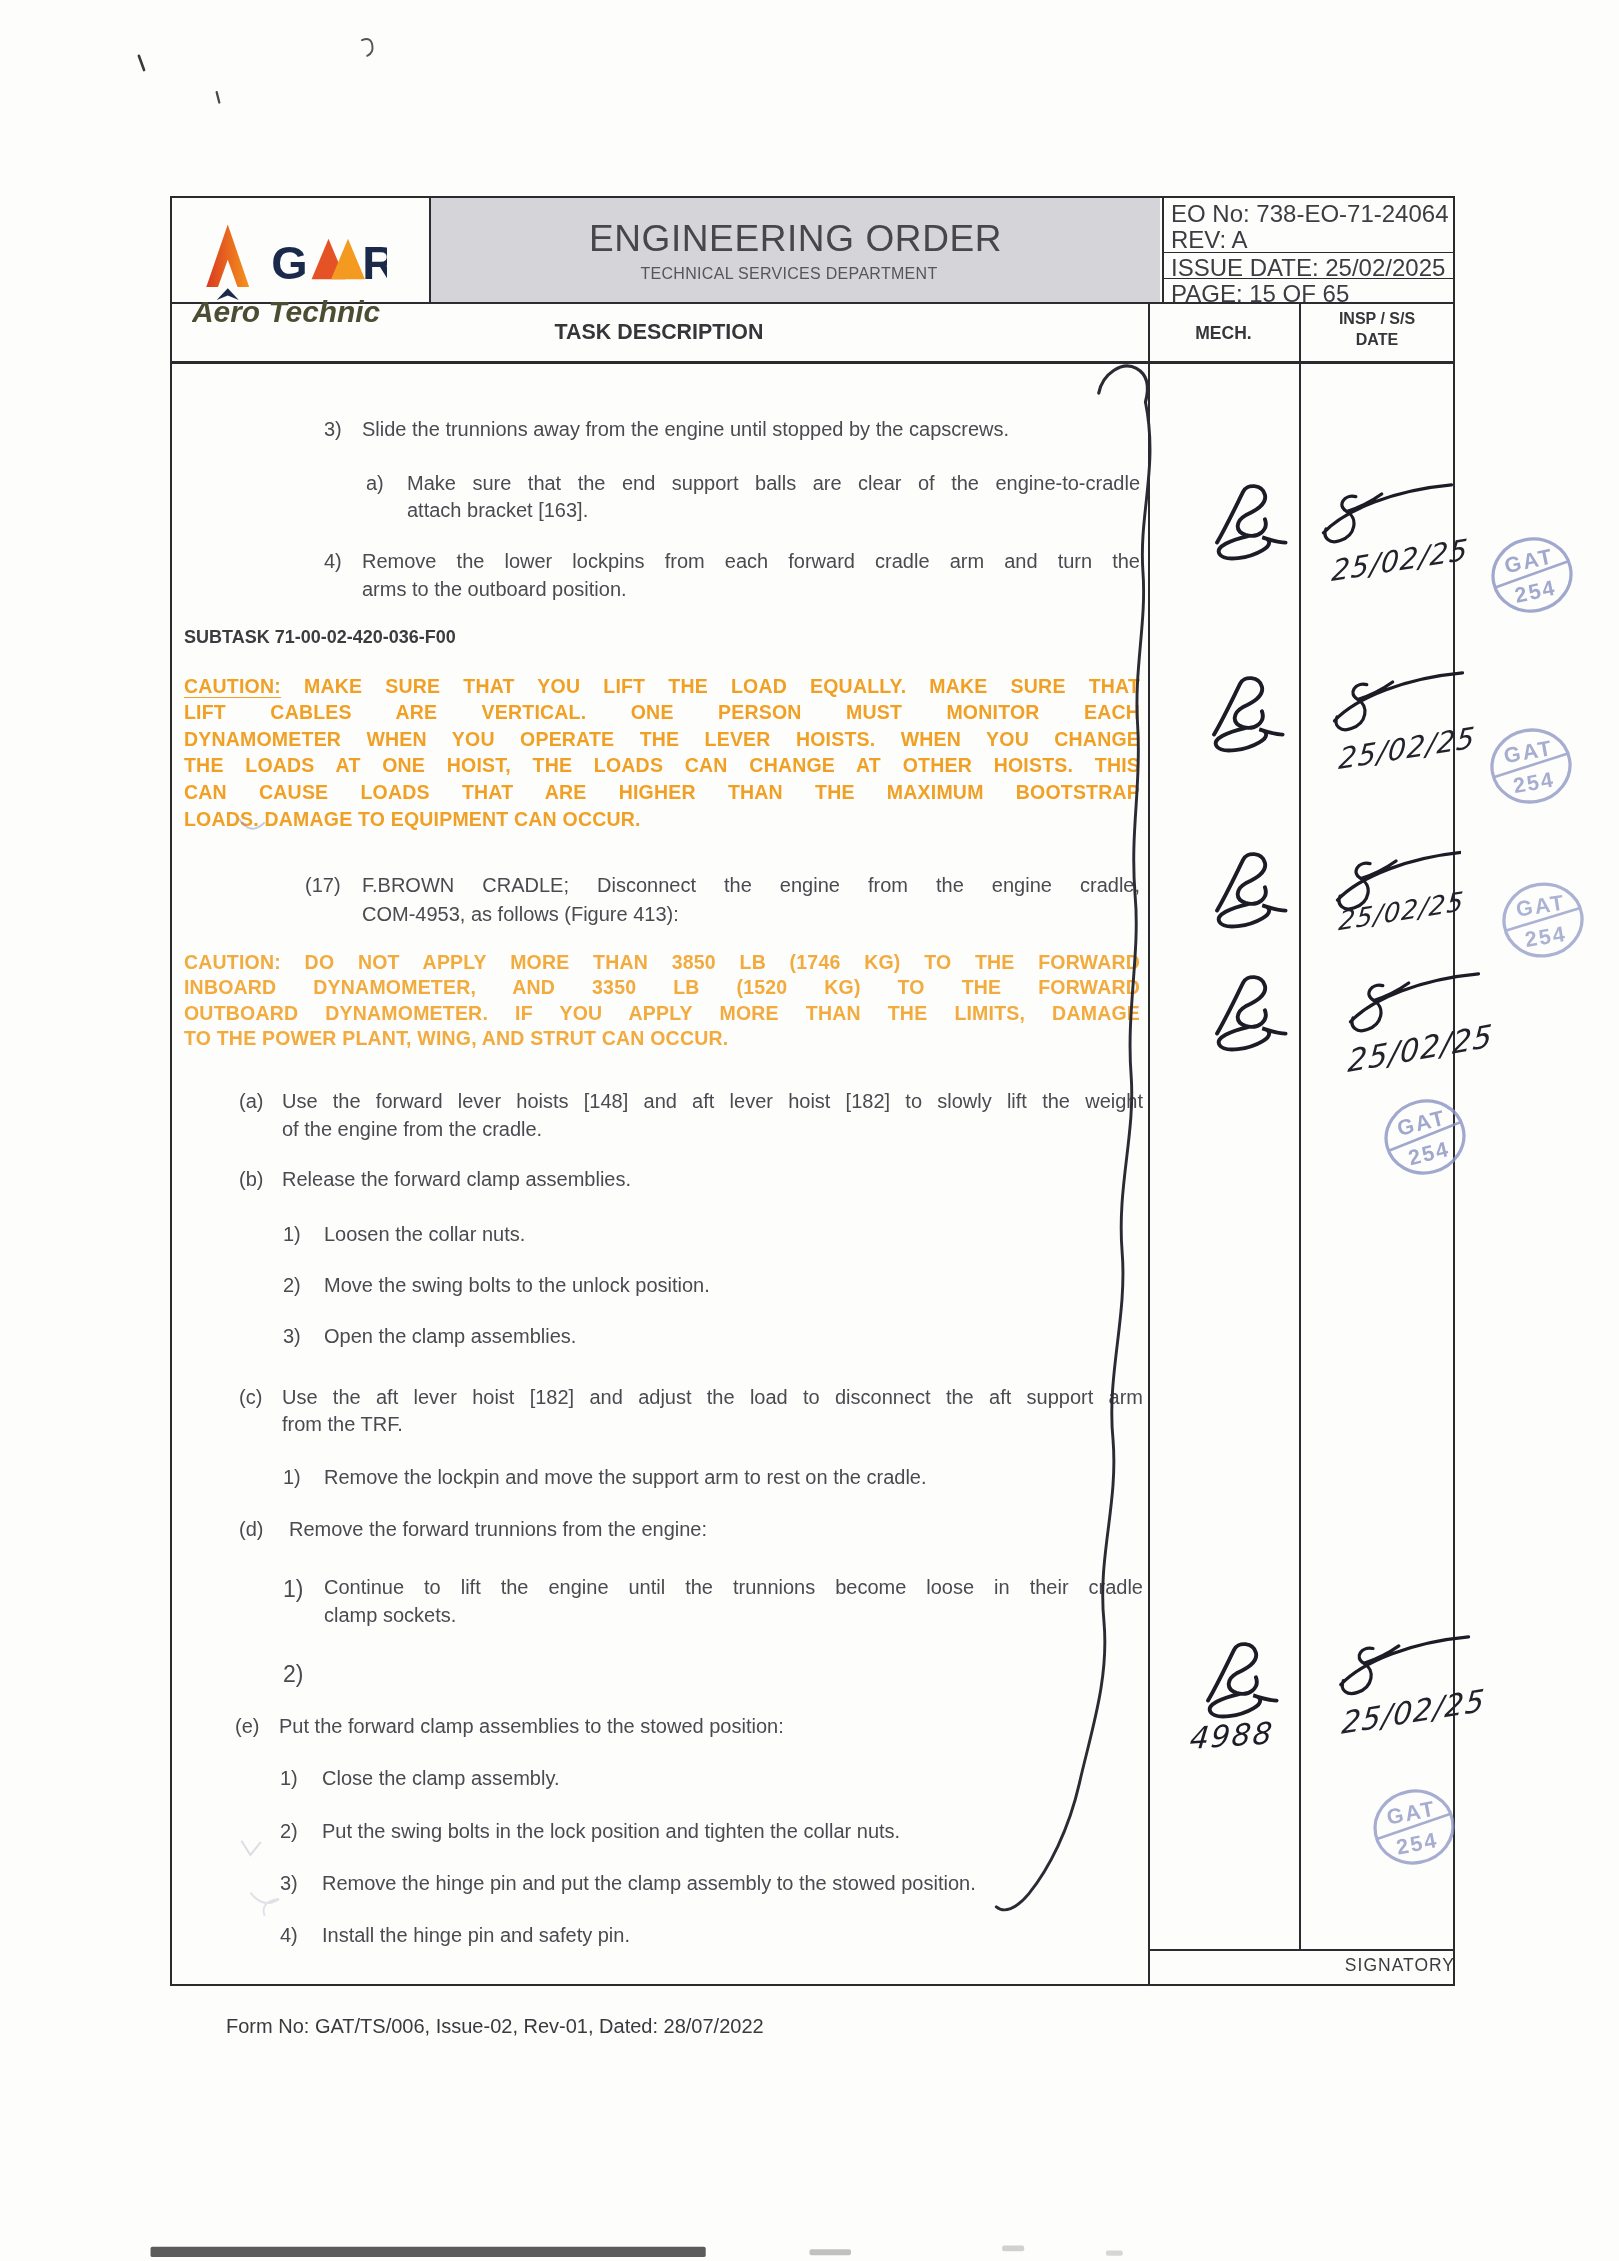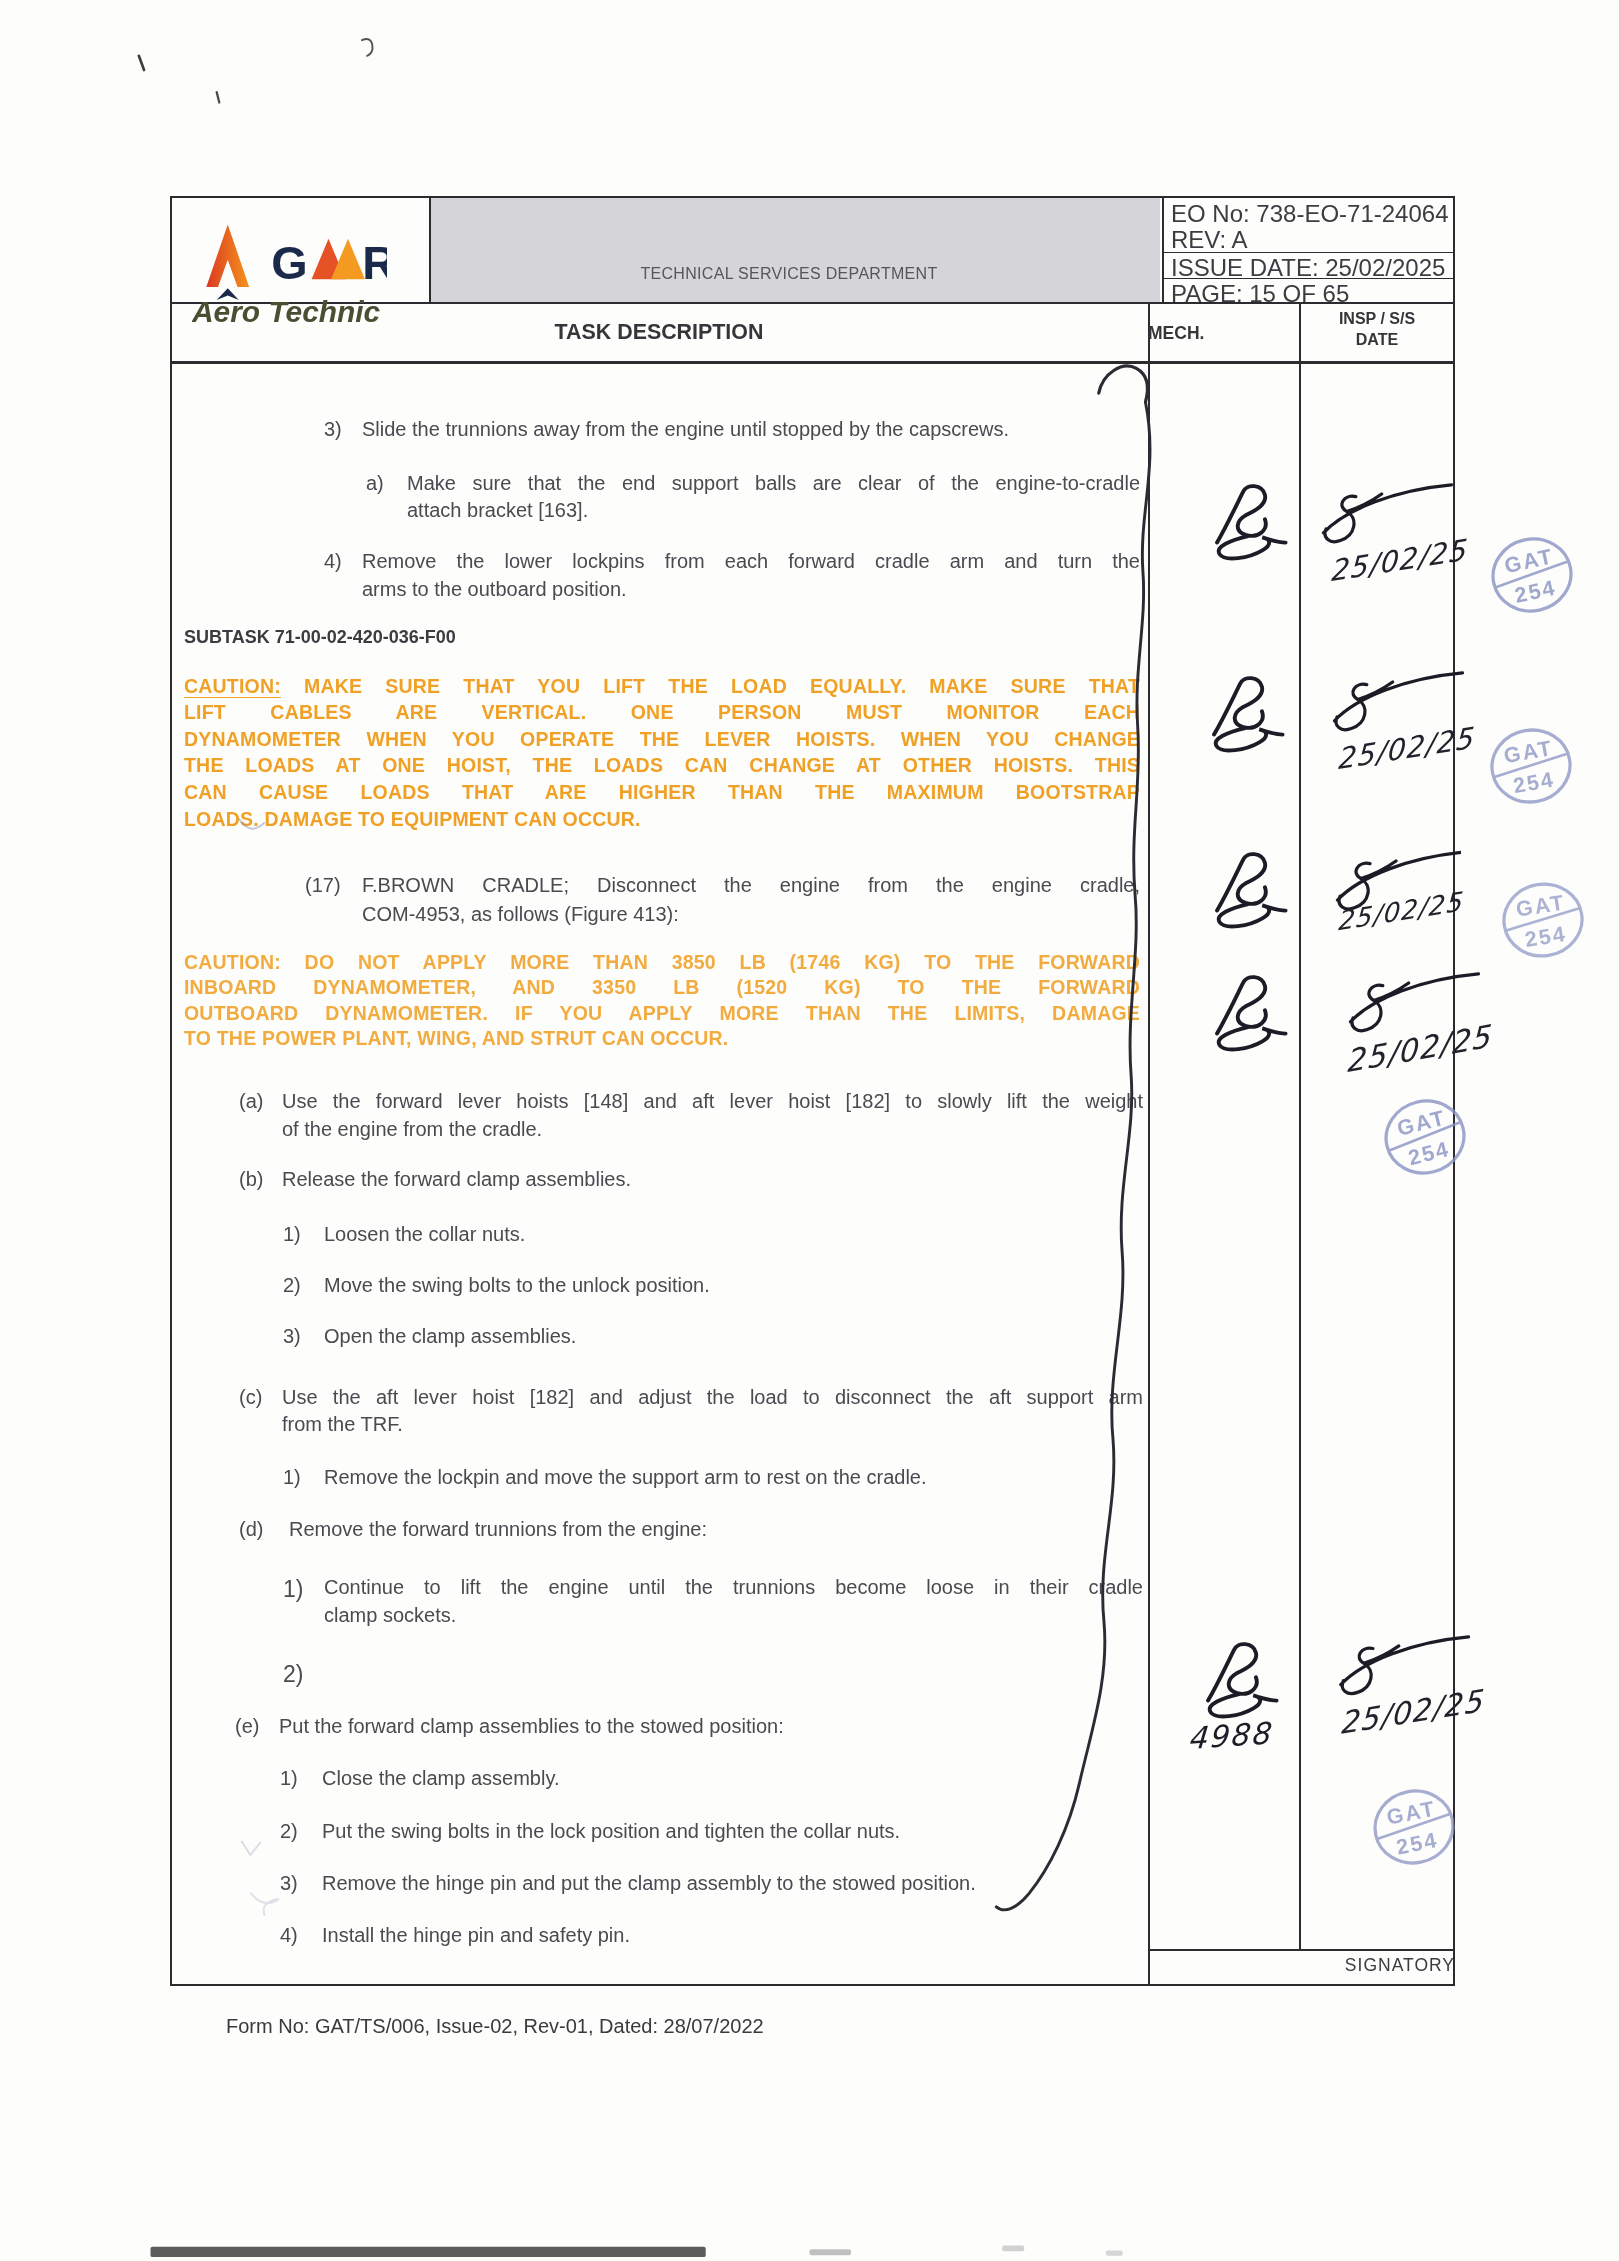--- a/index.html
+++ b/index.html
@@ -66,28 +66,29 @@
     </g>
     <g>
       <text x="122" y="100" font-size="72" font-weight="900" fill="#1b2a4a">G</text>
       <path d="M 184,100 L 210,38 L 236,100 Z" fill="#e45226"></path>
       <path d="M 214,100 L 240,38 L 266,100 Z" fill="#f59a20"></path>
       <text x="262" y="100" font-size="72" font-weight="900" fill="#1b2a4a">R</text>
     </g>
     <text x="0" y="166" font-size="46" font-weight="900" font-style="italic" fill="#4b4e33">Aero Technic</text>
   </svg>
 
+  <div class="doc-title">ENGINEERING ORDER</div>
   <div class="doc-sub">TECHNICAL SERVICES DEPARTMENT</div>
   <div class="eo" style="top:200px">EO No: 738-EO-71-24064</div>
   <div class="eo" style="top:226px">REV: A</div>
   <div class="eo" style="top:254px">ISSUE DATE: 25/02/2025</div>
   <div class="eo" style="top:280px">PAGE: 15 OF 65</div>
 
   <div class="colhead" style="left:170px;top:320px;width:978px;text-align:center;font-size:21.4px">TASK DESCRIPTION</div>
-  <div class="colhead" style="left:1148px;top:323px;width:151px;text-align:left;font-size:17.5px">MECH.</div>
+  <div class="colhead" style="left:1148px;top:323px;width:151px;text-align:center;font-size:17.5px">MECH.</div>
   <div class="colhead" style="left:1299px;top:310px;width:156px;text-align:center;font-size:16px">INSP / S/S</div>
   <div class="colhead" style="left:1299px;top:331px;width:156px;text-align:center;font-size:16px">DATE</div>
 
   <span class="lbl" style="left:324px;top:418px">3)</span>
   <div class="bline" style="left:362px;top:418px">Slide the trunnions away from the engine until stopped by the capscrews.</div>
 
   <span class="lbl" style="left:366px;top:472px">a)</span>
   <div class="bline jline" style="left:407px;top:472px;width:733px">Make sure that the end support balls are clear of the engine-to-cradle</div>
   <div class="bline" style="left:407px;top:499px">attach bracket [163].</div>
 

